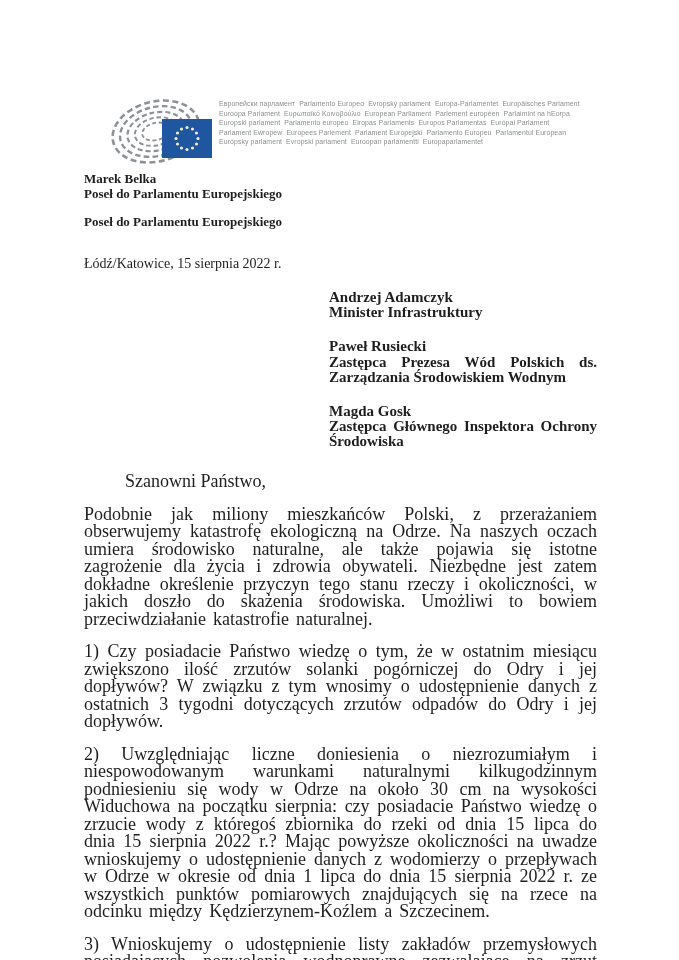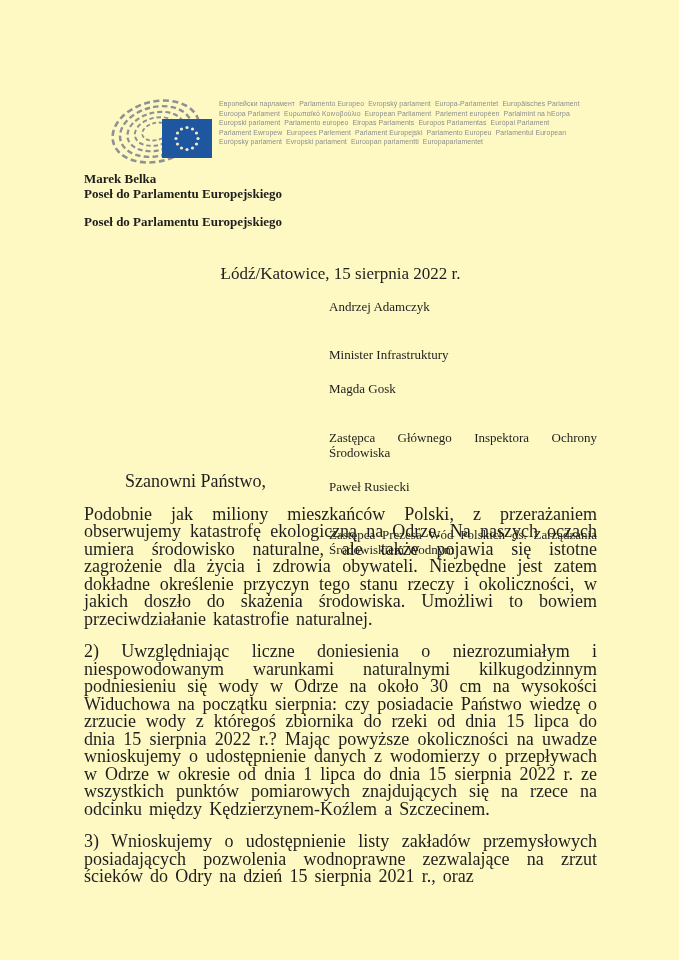--- a/index.html
+++ b/index.html
@@ -2,21 +2,21 @@
 <html lang="pl"><head>
 <meta charset="utf-8">
 <title>Letter</title>
 <style>
   html, body { margin: 0; padding: 0; background: #e8e8e8; }
   .page {
     position: relative;
     width: 679px;
     height: 960px;
     margin: 0 auto;
-    background: #fef9c3;
+    background: #ffffff;
     font-family: "Liberation Serif", serif;
     color: #1e1e1e;
     overflow: hidden;
   }
 
   
   .logo-block {
     position: absolute;
     left: 110px;
     top: 96px;
@@ -44,38 +44,38 @@
     font-weight: bold;
     font-size: 13px;
     line-height: 15px;
   }
   .sender-entry { margin-bottom: 13px; }
 
   
   .dateline {
     position: absolute;
     left: 84px;
-    top: 264px;
+    top: 256px;
     width: 513px;
-    text-align: center;
-    font-size: 17px;
+    text-align: left;
+    font-size: 14px;
   }
 
   
   .recipients {
     position: absolute;
     left: 329px;
-    top: 299px;
+    top: 290px;
     width: 268px;
-    font-weight: normal;
-    font-size: 13px;
+    font-weight: bold;
+    font-size: 15px;
     line-height: 15.2px;
   }
   .recipient-entry { margin-bottom: 19px; }
-  .recipient-role { text-align: justify; margin-top: 33px; }
+  .recipient-role { text-align: justify; }
 
   
   .letter-body {
     position: absolute;
     left: 84px;
     top: 473px;
     width: 513px;
     font-size: 18px;
     line-height: 17.5px;
   }
@@ -142,29 +142,30 @@
   </div>
 
   <div class="dateline">Łódź/Katowice, 15 sierpnia 2022 r.</div>
 
   <div class="recipients">
     <div class="recipient-entry">
       <div>Andrzej Adamczyk</div>
       <div class="recipient-role">Minister Infrastruktury</div>
     </div>
     <div class="recipient-entry">
+      <div>Paweł Rusiecki</div>
+      <div class="recipient-role">Zastępca Prezesa Wód Polskich ds. Zarządzania Środowiskiem Wodnym</div>
+    </div>
+    <div class="recipient-entry">
       <div>Magda Gosk</div>
       <div class="recipient-role">Zastępca Głównego Inspektora Ochrony Środowiska</div>
-    </div>
-    <div class="recipient-entry">
-      <div>Paweł Rusiecki</div>
-      <div class="recipient-role">Zastępca Prezesa Wód Polskich ds. Zarządzania Środowiskiem Wodnym</div>
     </div>
   </div>
 
   <div class="letter-body">
     <p class="salutation">Szanowni Państwo,</p>
     <p class="para">Podobnie jak miliony mieszkańców Polski, z przerażaniem obserwujemy katastrofę ekologiczną na Odrze. Na naszych oczach umiera środowisko naturalne, ale także pojawia się istotne zagrożenie dla życia i zdrowia obywateli. Niezbędne jest zatem dokładne określenie przyczyn tego stanu rzeczy i okoliczności, w jakich doszło do skażenia środowiska. Umożliwi to bowiem przeciwdziałanie katastrofie naturalnej.</p>
+    <p class="para">1) Czy posiadacie Państwo wiedzę o tym, że w ostatnim miesiącu zwiększono ilość zrzutów solanki pogórniczej do Odry i jej dopływów? W związku z tym wnosimy o udostępnienie danych z ostatnich 3 tygodni dotyczących zrzutów odpadów do Odry i jej dopływów.</p>
     <p class="para">2) Uwzględniając liczne doniesienia o niezrozumiałym i niespowodowanym warunkami naturalnymi kilkugodzinnym podniesieniu się wody w Odrze na około 30 cm na wysokości Widuchowa na początku sierpnia: czy posiadacie Państwo wiedzę o zrzucie wody z któregoś zbiornika do rzeki od dnia 15 lipca do dnia 15 sierpnia 2022 r.? Mając powyższe okoliczności na uwadze wnioskujemy o udostępnienie danych z wodomierzy o przepływach w Odrze w okresie od dnia 1 lipca do dnia 15 sierpnia 2022 r. ze wszystkich punktów pomiarowych znajdujących się na rzece na odcinku między Kędzierzynem-Koźlem a Szczecinem.</p>
     <p class="para">3) Wnioskujemy o udostępnienie listy zakładów przemysłowych posiadających pozwolenia wodnoprawne zezwalające na zrzut ścieków do Odry na dzień 15 sierpnia 2021 r., oraz</p>
   </div>
 
 </div>
 
 </body></html>

